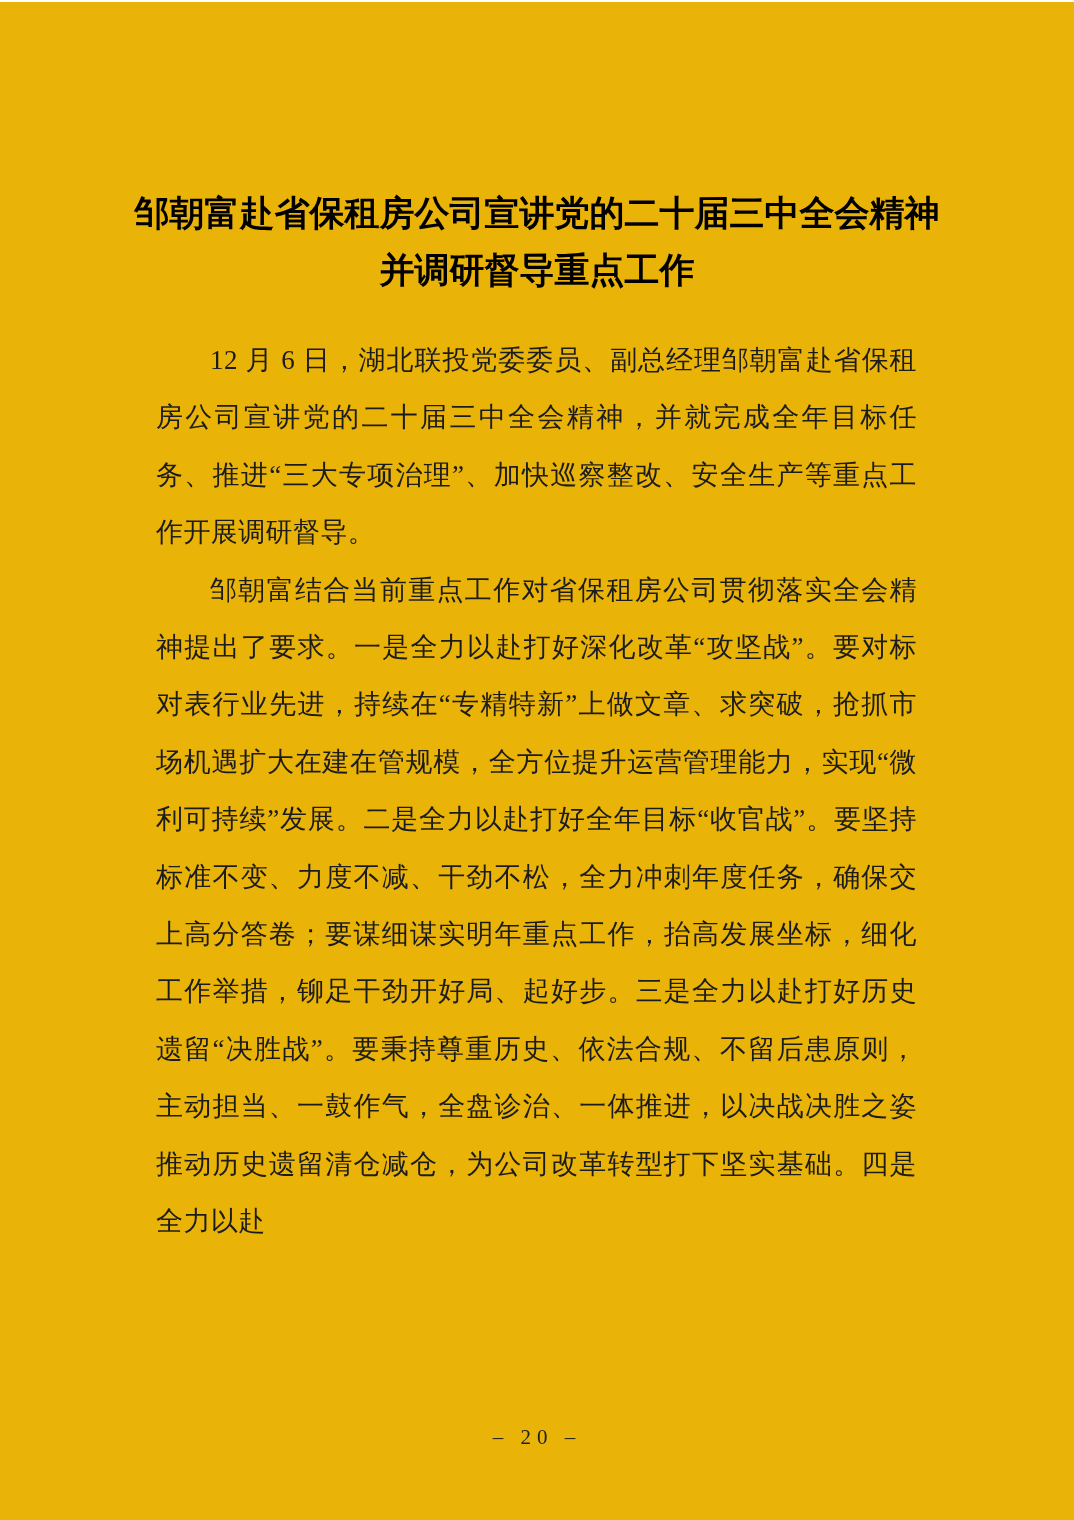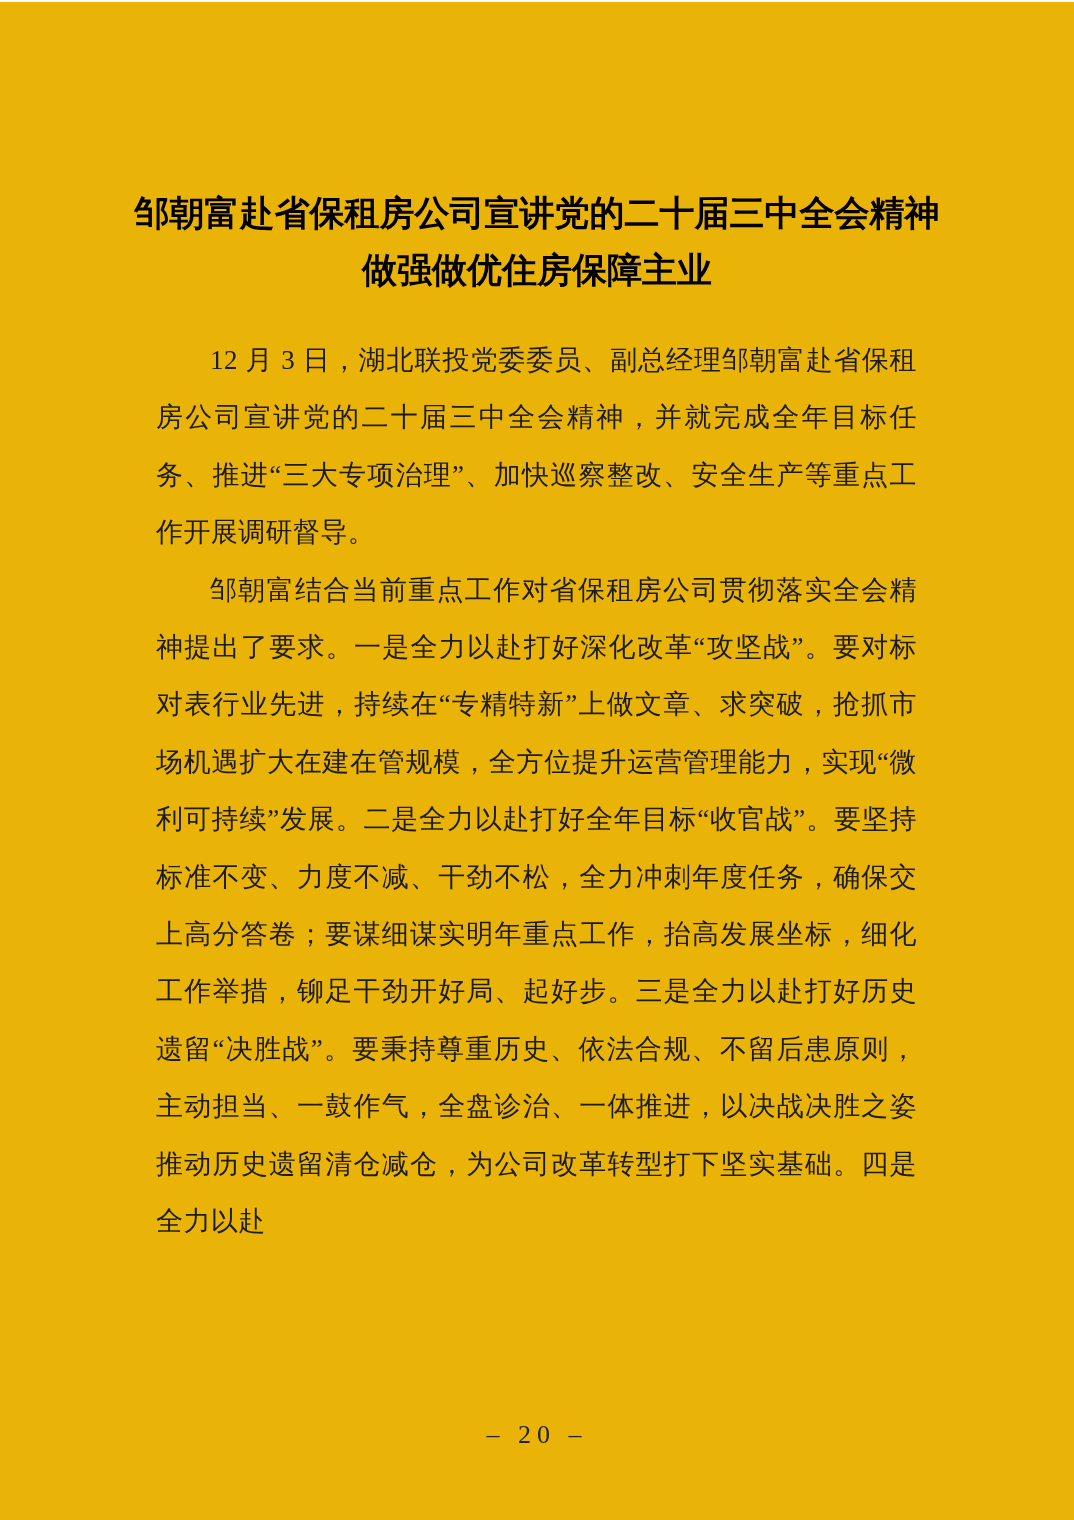--- a/index.html
+++ b/index.html
@@ -44,37 +44,37 @@
     
     font-weight: normal;
     letter-spacing: 0.4px;
   }
   .page-footer {
     position: absolute;
     left: 0;
     right: 0;
     bottom: 72px;
     text-align: center;
-    font-size: 26px;
+    font-size: 21px;
     color: #222222;
     letter-spacing: 6px;
   }
 </style>
 </head>
 <body>
 
 <div class="page">
 
   <h1 class="doc-title">
     <span class="title-line">邹朝富赴省保租房公司宣讲党的二十届三中全会精神</span>
-    <span class="title-line">做强做优住房保障主业</span>
+    <span class="title-line">并调研督导重点工作</span>
   </h1>
 
   <div class="doc-body">
-    <p>12 月 3 日，湖北联投党委委员、副总经理邹朝富赴省保租房公司宣讲党的二十届三中全会精神，并就完成全年目标任务、推进“三大专项治理”、加快巡察整改、安全生产等重点工作开展调研督导。</p>
+    <p>12 月 6 日，湖北联投党委委员、副总经理邹朝富赴省保租房公司宣讲党的二十届三中全会精神，并就完成全年目标任务、推进“三大专项治理”、加快巡察整改、安全生产等重点工作开展调研督导。</p>
     <p>邹朝富结合当前重点工作对省保租房公司贯彻落实全会精神提出了要求。一是全力以赴打好深化改革“攻坚战”。要对标对表行业先进，持续在“专精特新”上做文章、求突破，抢抓市场机遇扩大在建在管规模，全方位提升运营管理能力，实现“微利可持续”发展。二是全力以赴打好全年目标“收官战”。要坚持标准不变、力度不减、干劲不松，全力冲刺年度任务，确保交上高分答卷；要谋细谋实明年重点工作，抬高发展坐标，细化工作举措，铆足干劲开好局、起好步。三是全力以赴打好历史遗留“决胜战”。要秉持尊重历史、依法合规、不留后患原则，主动担当、一鼓作气，全盘诊治、一体推进，以决战决胜之姿推动历史遗留清仓减仓，为公司改革转型打下坚实基础。四是全力以赴</p>
   </div>
 
   <div class="page-footer">
     <span>–  20  –</span>
   </div>
 
 </div>
 
 </body></html>

